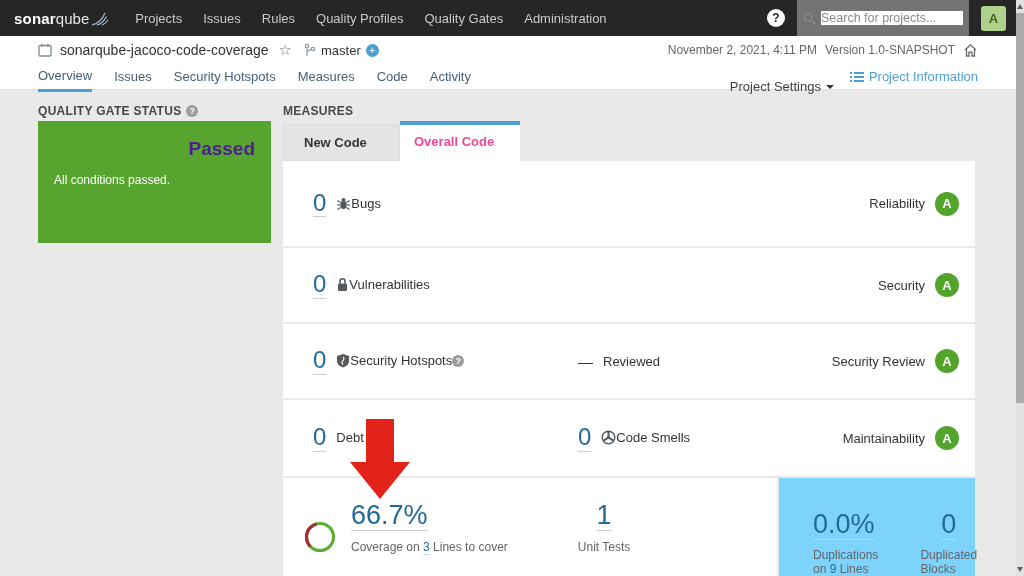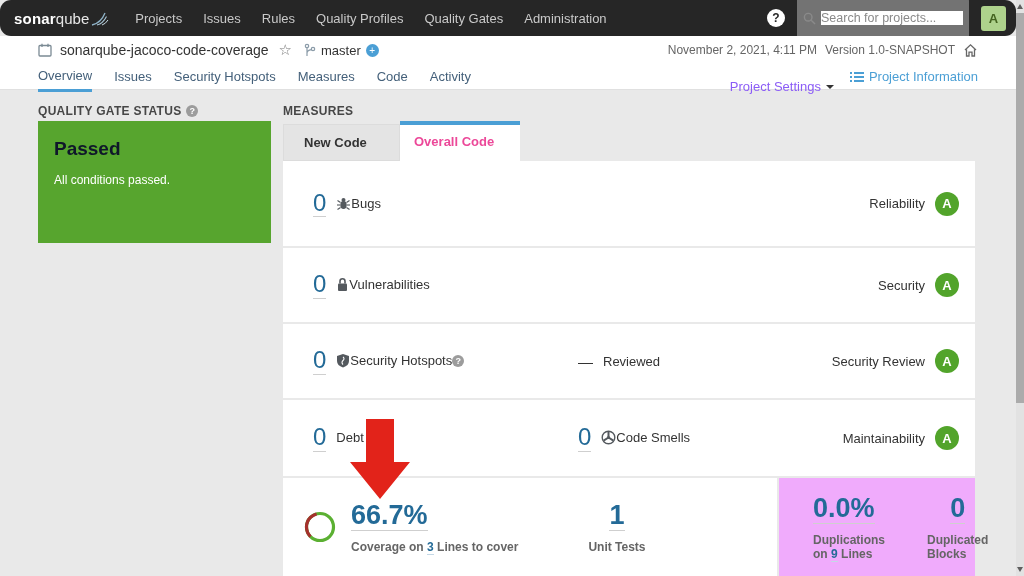--- a/index.html
+++ b/index.html
@@ -1,21 +1,21 @@
 <!DOCTYPE html>
 <html><head>
 <meta charset="utf-8">
 <style>
   * { margin:0; padding:0; box-sizing:border-box; }
   html,body { width:1024px; height:576px; overflow:hidden; }
   body { font-family:"Liberation Sans", sans-serif; background:#e9e9e9; position:relative; }
   #app { position:absolute; inset:0; width:1024px; height:576px; }
 
   
-  .navbar { position:absolute; left:0; top:0; width:1016px; height:36px; background:#262626; display:flex; align-items:center; padding:0 10px 0 14px;border-radius:11px; }
+  .navbar { position:absolute; left:0; top:0; width:1016px; height:36px; background:#262626; display:flex; align-items:center; padding:0 10px 0 14px; }
   .logo { display:flex; align-items:center; margin-right:26px; cursor:pointer; }
   .logo .t1 { color:#fff; font-weight:bold; font-size:15px; letter-spacing:.2px; }
   .logo .t2 { color:#e8e8e8; font-weight:normal; font-size:15px; }
   .logo svg { margin-left:2px; }
   .nav-items { display:flex; align-items:center; gap:21px; }
   .nav-item { color:#c9c9c9; font-size:13px; cursor:pointer; }
   .nav-right { margin-left:auto; display:flex; align-items:center; gap:12px; }
   .help-circle { width:18px; height:18px; border-radius:50%; background:#fff; color:#262626; font-size:12px; font-weight:bold; display:flex; align-items:center; justify-content:center; cursor:pointer; }
   .searchbox { width:172px; height:41px; background:#737373; border-radius:3px; display:flex; align-items:center; padding:0 6px; }
   .searchbox input { border:none; outline:none; width:100%; font-size:12.5px; color:#333; font-family:"Liberation Sans", sans-serif; }
@@ -32,55 +32,55 @@
   .branch-info { width:13px; height:13px; border-radius:50%; background:#4b9fd5; color:#fff; font-size:10px; display:flex; align-items:center; justify-content:center; cursor:pointer; }
   .ph-right { margin-left:auto; display:flex; align-items:center; gap:8px; }
   .meta-text { font-size:12px; color:#656565; }
   .home-icon { cursor:pointer; display:flex; }
 
   
   .proj-tabs { position:absolute; left:0; top:64px; width:1016px; height:26px; background:#fff; display:flex; align-items:center; padding:0 38px; border-bottom:1px solid #e0e0e0; }
   .ptab { font-size:13px; color:#44607a; margin-right:22px; cursor:pointer; position:relative; padding-bottom:6px; top:3px; }
   .ptab.active { border-bottom:3px solid #4b9fd5; }
   .pt-right { margin-left:auto; display:flex; align-items:center; gap:16px; top:0; }
-  .proj-settings { font-size:13px; color:#8b5cf6; cursor:pointer; display:flex; align-items:center; gap:5px;margin-top:20px; }
+  .proj-settings { font-size:13px; color:#404040; cursor:pointer; display:flex; align-items:center; gap:5px;margin-top:20px; }
   .caret-down { width:0; height:0; border-left:4px solid transparent; border-right:4px solid transparent; border-top:4px solid #333; }
   .proj-info { font-size:13px; color:#4b9fd5; cursor:pointer; display:flex; align-items:center; gap:5px; }
 
   
   .section-label { font-size:12px; font-weight:bold; color:#474747; letter-spacing:.3px; display:flex; align-items:center; gap:5px; }
   .qg-label { position:absolute; left:38px; top:104px; }
   .help-badge { width:12px; height:12px; border-radius:50%; background:#9c9c9c; color:#fff; font-size:9px; font-weight:bold; display:flex; align-items:center; justify-content:center; cursor:pointer; }
   .qg-box { position:absolute; left:38px; top:121px; width:233px; height:122px; background:#57a52e; padding:17px 16px; cursor:default; }
-  .qg-status { color:#0f172a; font-size:19px; font-weight:bold; }
+  .qg-status { color:#4c1d95; font-size:19px; font-weight:bold;text-align:right; }
   .qg-sub { color:#fff; font-size:12px; margin-top:13px; }
 
   
   .measures-label { position:absolute; left:283px; top:104px; }
   .mtab-newcode { position:absolute; left:283px; top:124px; width:117px; height:37px; background:#e4e4e4; border:1px solid #dcdcdc; display:flex; align-items:center; padding-left:20px; font-size:13px; font-weight:bold; color:#333; cursor:pointer; }
   .mtab-overall { position:absolute; left:400px; top:121px; width:120px; height:40px; background:#fff; border-top:4px solid #4b9fd5; display:flex; align-items:flex-start; padding:9px 0 0 14px; font-size:13px; font-weight:bold; color:#ec4899; cursor:pointer; }
 
   .mrow { position:absolute; left:283px; width:692px; background:#fff; display:flex; align-items:center; }
   .row1 { top:161px; height:85px; }
   .row2 { top:248px; height:74px; }
   .row3 { top:324px; height:74px; }
   .row4 { top:400px; height:76px; }
   .row5a { top:478px; height:98px; width:494px; }
-  .row5b { position:absolute; left:779px; top:478px; height:98px; width:196px; background:#f0abfc; }
+  .row5b { position:absolute; left:779px; top:478px; height:98px; width:196px; background:#7dd3fc; }
 
   .big-num { font-size:24px; color:#236a97; border-bottom:1px solid #cfcfcf; line-height:1.1; cursor:pointer; text-decoration:none; }
   .m-left { display:flex; align-items:center; gap:10px; padding-left:30px; }
   .m-label { font-size:13px; color:#333; display:flex; align-items:center; }
   .m-mid { position:absolute; left:295px; display:flex; align-items:center; gap:10px; }
   .m-right { margin-left:auto; display:flex; align-items:center; gap:10px; padding-right:16px; }
   .rating-label { font-size:13px; color:#333; }
   .rating-badge { width:24px; height:24px; border-radius:50%; background:#52a42b; color:#fff; font-size:13px; font-weight:bold; display:flex; align-items:center; justify-content:center; }
   .dash { font-size:15px; color:#333; }
 
-  .cov-group { display:flex; align-items:center; padding-left:20px; width:100%;font-weight:bold; }
+  .cov-group { display:flex; align-items:flex-end; padding-left:20px; width:100%; }
   .gauge { margin-right:14px; }
   .cov-nums { display:flex; flex-direction:column; }
   .huge-num { font-size:27px; color:#236a97; line-height:1.15; cursor:pointer; }
   .huge-num .u { border-bottom:1px solid #cfcfcf; }
   .cov-sub { font-size:12px; color:#656565; margin-top:8px; }
   .cov-sub a { color:#236a97; text-decoration:none; border-bottom:1px solid #c4d8e6; cursor:pointer; }
   .stack-center { display:flex; flex-direction:column; align-items:center; }
   .unit-tests { margin-left:70px; }
   .dup-blocks { margin-left:42px; }
 

